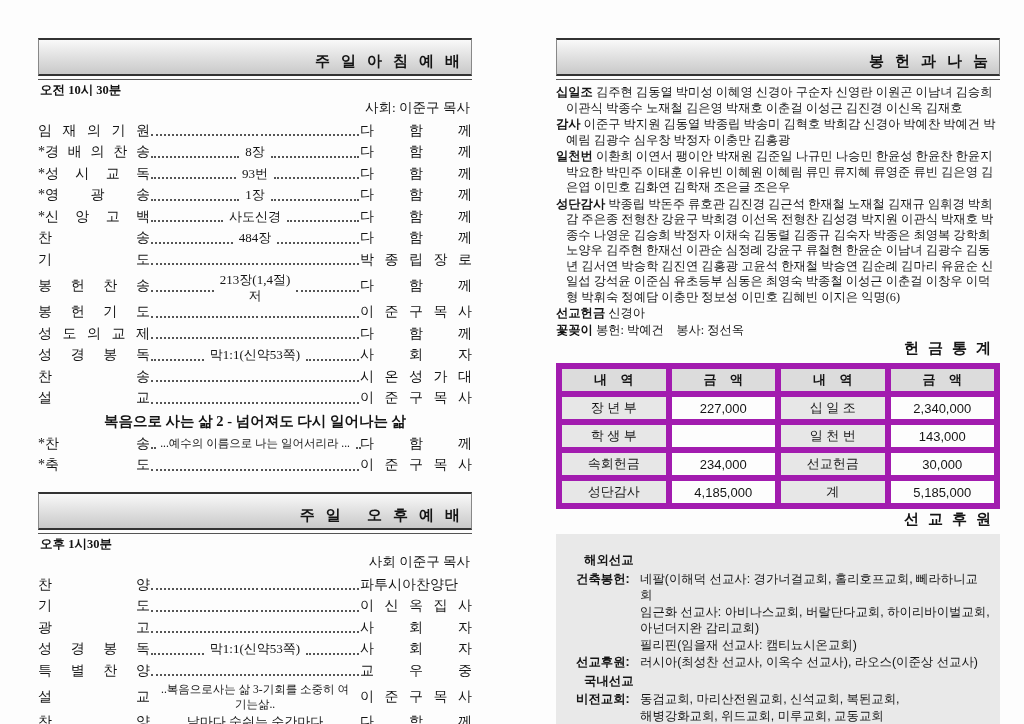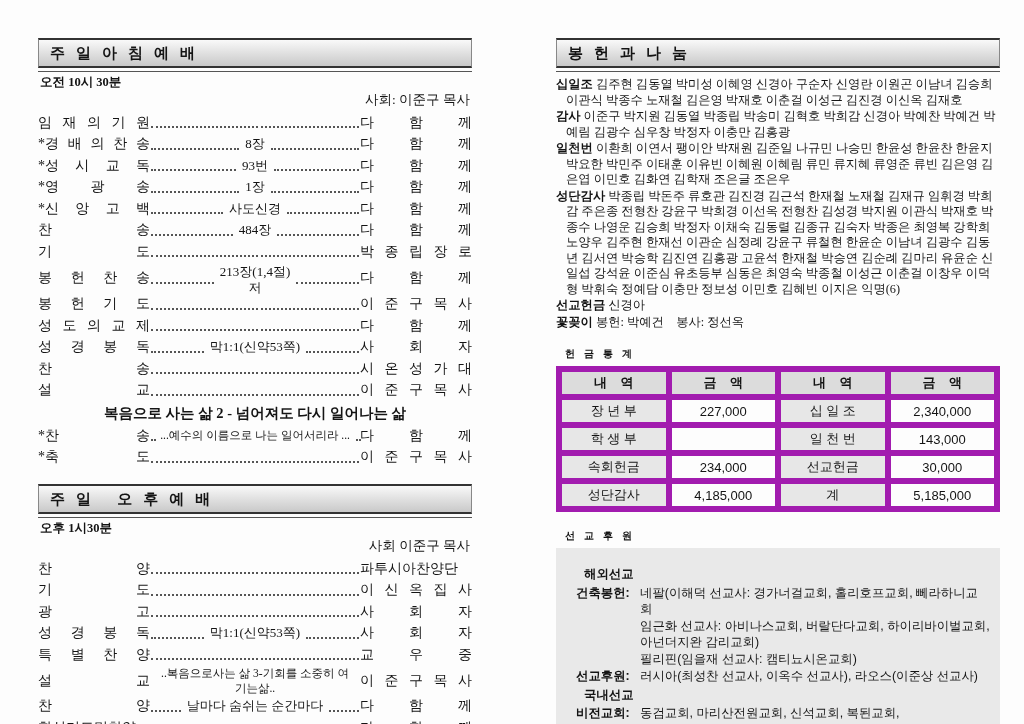--- a/index.html
+++ b/index.html
@@ -9,23 +9,23 @@
     position:relative; overflow:hidden;
   }
   .col { position:absolute; top:38px; }
   .col.left  { left:38px;  width:434px; }
   .col.right { left:556px; width:444px; }
 
   .secwrap { border-bottom:1px solid #555; padding-bottom:3px; margin-bottom:2px; }
   .secbar {
     border:1px solid #888; border-top:2px solid #333; border-bottom:2px solid #333;
     background:linear-gradient(180deg,#f9f9f9 0%,#dedede 55%,#c9c9c9 100%);
-    text-align:left; font-family:"Liberation Sans","DejaVu Sans",sans-serif;
+    text-align:right; font-family:"Liberation Sans","DejaVu Sans",sans-serif;
     font-weight:bold; font-size:15px; letter-spacing:11px; text-indent:11px;
-    padding:4px 0 3px;
+    padding:12px 0 3px;
   }
   .time { display:block; font-size:12.5px; margin:2px 0 0 2px; font-weight:bold; }
   .presider { text-align:right; font-size:13.5px; margin:0 2px 3px 0; }
 
   .row { display:flex; align-items:center; font-size:14px; min-height:21.5px; }
   .lbl { width:112px; flex:none; text-align-last:justify; }
   .lead { flex:1 1 0; min-width:0; border-bottom:2px dotted #555; height:9px; margin:0 1px; }
   .ctr { flex:0 1 auto; min-width:0; text-align:center; font-size:13px; }
   .ctr .c1:not(:empty) { display:block; padding:0 5px; }
   .ctr .c1:empty, .ctr .c2:empty { display:none; }
@@ -33,22 +33,22 @@
   .ctr.sm { font-size:11.5px; }
   .rgt { width:112px; flex:none; text-align-last:justify; }
 
   .sermon { font-weight:bold; text-align:center; font-size:14.5px; margin:3px 0 2px; }
 
   .names { font-size:12.3px; line-height:15.5px; margin:0 0 1px 0;
            padding-left:10px; text-indent:-10px; }
   .names .nlabel { font-weight:bold; margin-right:3px; }
   .names.gap { white-space:pre-wrap; }
 
-  .tbl-title { text-align:left; font-family:"Liberation Sans","DejaVu Sans",sans-serif;
-    font-size:10px; font-weight:bold; letter-spacing:9px; text-indent:9px; margin:17px 0 5px; }
+  .tbl-title { text-align:right; font-family:"Liberation Sans","DejaVu Sans",sans-serif;
+    font-size:15px; font-weight:bold; letter-spacing:9px; text-indent:9px; margin:1px 0 5px; }
   table.stats { width:100%; border-collapse:collapse; border:2px solid #333;
     font-family:"Liberation Sans","DejaVu Sans",sans-serif; font-size:13px; table-layout:fixed; }
   table.stats th, table.stats td { border:6px solid #a21caf; text-align:center; padding:2px 3px; height:17px; overflow:hidden; }
   table.stats th { background:#dcdcdc; font-weight:bold; letter-spacing:5px; text-indent:5px; }
   table.stats td.shade { background:#e7e7e7; }
 
   .mission-box { background:#e9e9e9; margin-top:5px;
     font-family:"Liberation Sans","DejaVu Sans",sans-serif; font-size:12.4px;
     line-height:16.5px; padding:16px 10px 22px 12px; }
   .m-head { font-weight:bold; margin:3px 0 1px 16px;font-family:Liberation Mono, monospace; }

